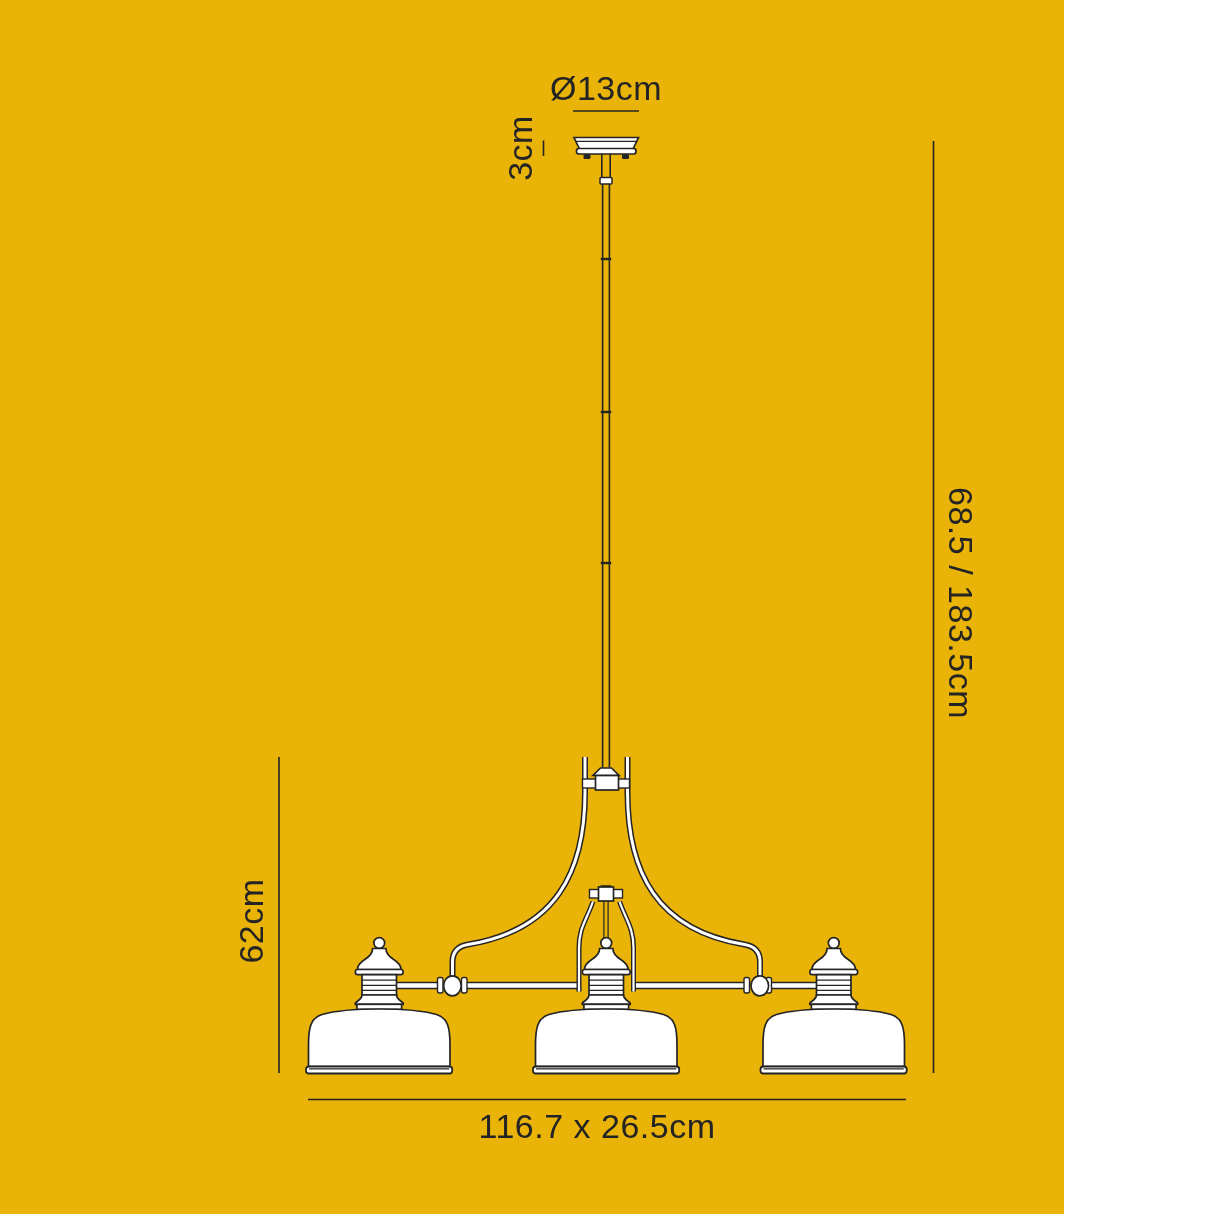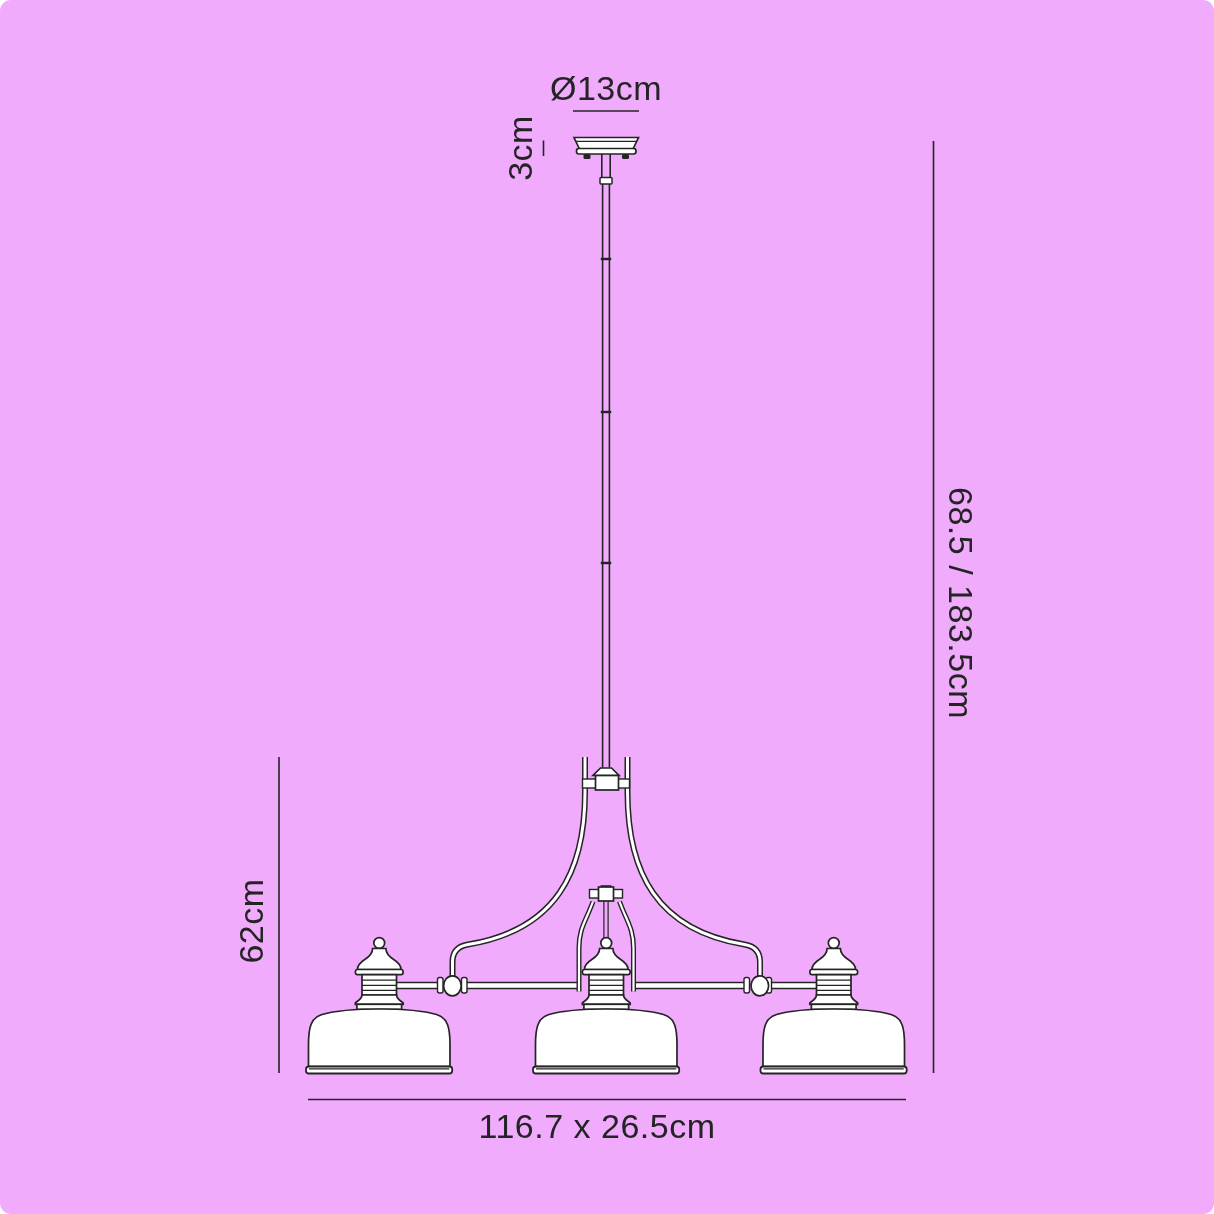--- a/index.html
+++ b/index.html
@@ -1,22 +1,21 @@
 <!DOCTYPE html>
 <html><head>
 <meta charset="utf-8">
 <style>
   html, body { margin: 0; padding: 0; background: #ffffff; }
   .stage {
     position: relative;
-    width: 1214px;
+    width: 1064px;
     height: 1214px;
-    background: #f0abfc;
+    background: #eab308;
     overflow: hidden;
-    border-radius: 11px;
   }
   svg { display: block; width: 1214px; height: 1214px; }
   .dim-text {
     font-family: "Liberation Sans", "DejaVu Sans", sans-serif;
     font-size: 34px;
     letter-spacing: 0.5px;
     fill: #242424;
   }
   .outline-w { fill: #ffffff; stroke: #242424; stroke-width: 1.7; }
   .dimline   { fill: none;    stroke: #242424; stroke-width: 1.6; }

